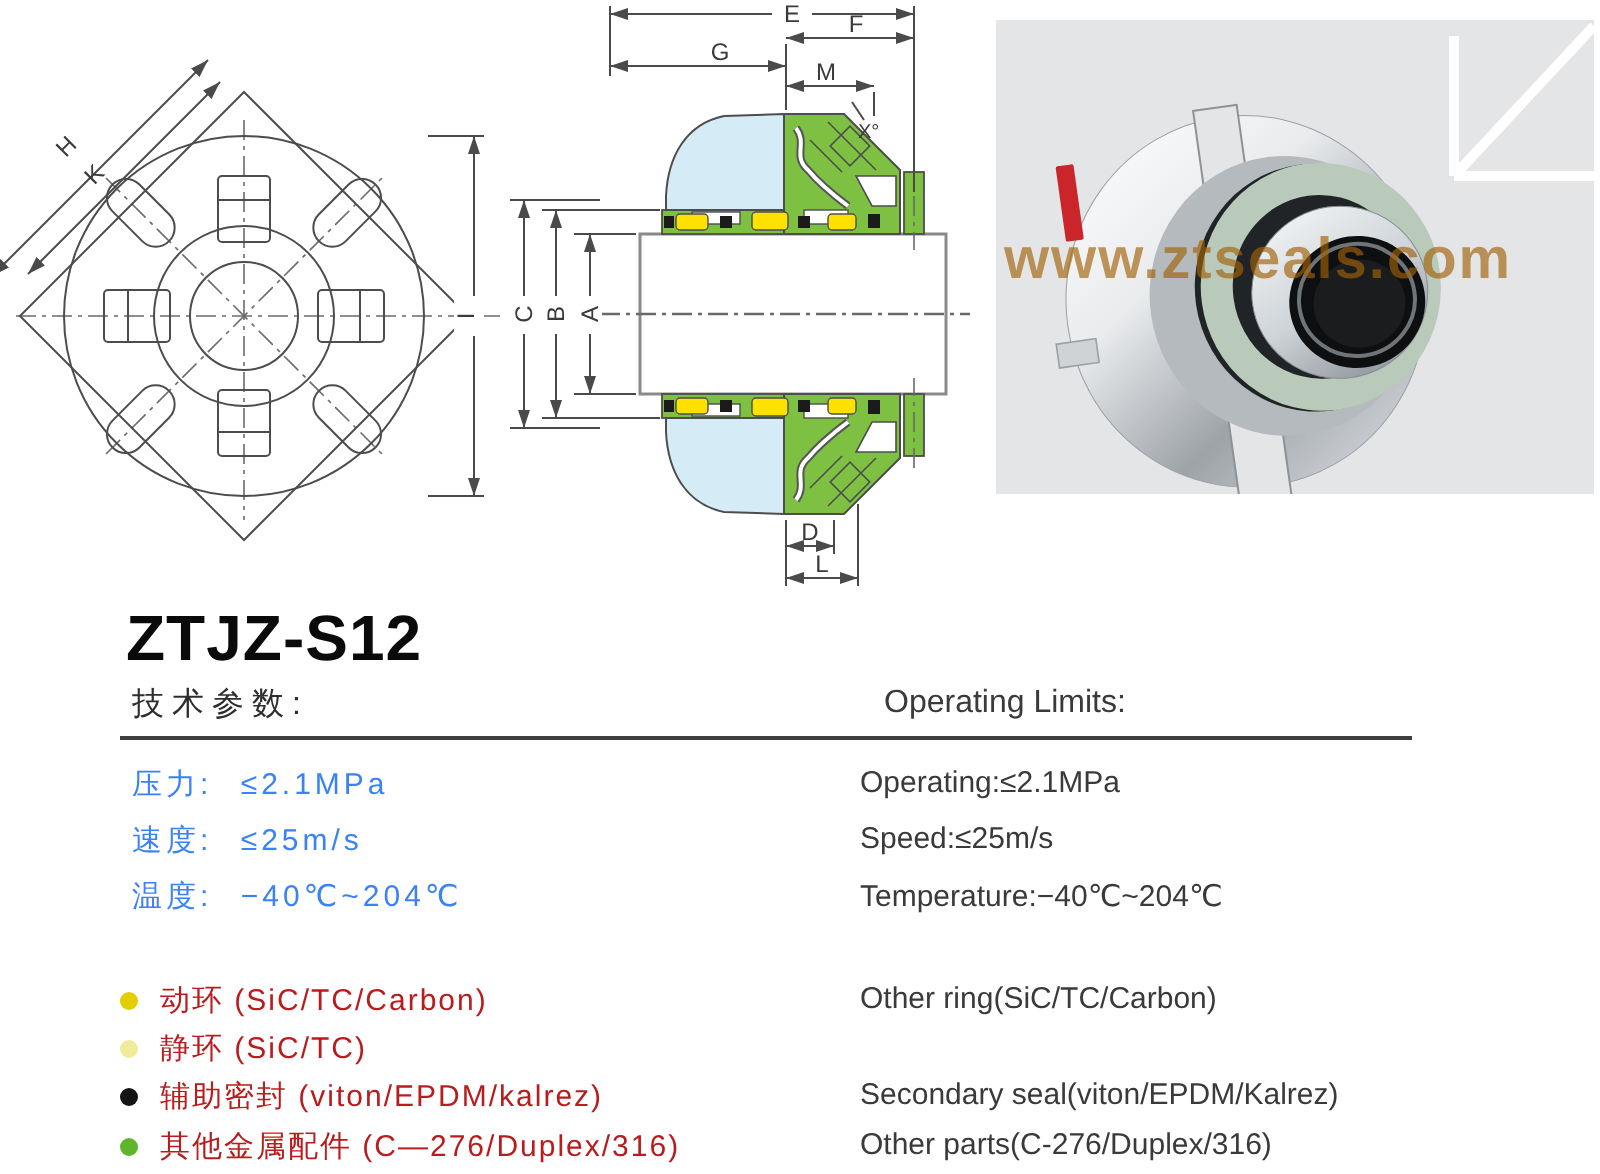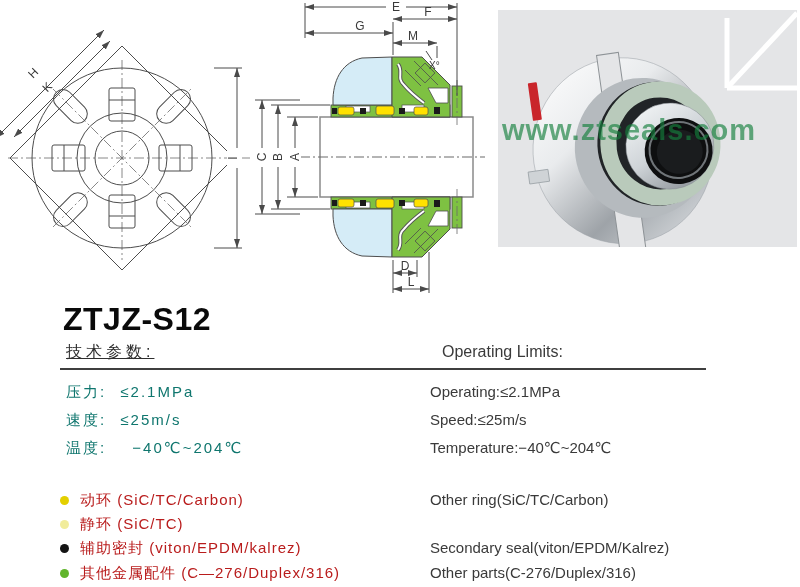--- a/index.html
+++ b/index.html
@@ -5,26 +5,26 @@
   html,body{margin:0;padding:0;background:#fff;}
   .page{position:relative;width:800px;height:587px;background:#ffffff;overflow:hidden;
         font-family:"Liberation Sans","DejaVu Sans",sans-serif;color:#303030;}
   svg{position:absolute;overflow:visible;}
   svg text{font-family:"Liberation Sans","DejaVu Sans",sans-serif;fill:#3a3a3a;font-size:12px;}
   .dim{stroke:#4a4a4a;stroke-width:1;fill:none;}
   .out{stroke:#4d4d4d;stroke-width:1;fill:none;}
   .cl{stroke:#6a6a6a;stroke-width:0.8;fill:none;stroke-dasharray:10 3 2 3;}
   .photo{position:absolute;left:498px;top:10px;width:299px;height:237px;background:#e4e5e7;overflow:hidden;}
   .watermark{position:absolute;left:4px;top:104px;width:100%;font-size:29px;font-weight:bold;
-             color:#15803d;opacity:.65;letter-spacing:1px;white-space:nowrap;}
+             color:#a16207;opacity:.65;letter-spacing:1px;white-space:nowrap;}
   .title{position:absolute;left:63px;top:301px;font-size:32px;font-weight:bold;color:#0a0a0a;letter-spacing:.5px;}
-  .cn-h{position:absolute;left:66px;top:342px;font-size:16px;letter-spacing:4px;color:#2e2e2e;text-decoration:underline;}
+  .cn-h{position:absolute;left:66px;top:342px;font-size:16px;letter-spacing:4px;color:#2e2e2e;}
   .en-h{position:absolute;left:430px;top:343px;font-size:16px;color:#3a3a3a;margin-left:12px;}
   .rule{position:absolute;left:60px;top:368px;width:646px;height:2px;background:#3f3f3f;}
-  .cn-row{position:absolute;left:66px;font-size:15px;letter-spacing:2px;color:#0f766e;}
+  .cn-row{position:absolute;left:66px;font-size:15px;letter-spacing:2px;color:#3b82f6;}
   .en-row{position:absolute;left:430px;font-size:15px;color:#3a3a3a;}
   .mat-cn{position:absolute;left:80px;font-size:15px;letter-spacing:1px;color:#b91c1c;white-space:nowrap;}
   .mat-en{position:absolute;left:430px;font-size:15px;color:#3a3a3a;white-space:nowrap;}
   .bullet{position:absolute;left:60px;width:9px;height:9px;border-radius:50%;}
 </style>
 </head>
 <body>
 
 <div class="page">
 
@@ -209,21 +209,21 @@
   <div class="cn-row" style="top:383px">
     <span>压力:</span>
     <span style="margin-left:8px">≤2.1MPa</span>
   </div>
   <div class="cn-row" style="top:411px">
     <span>速度:</span>
     <span style="margin-left:8px">≤25m/s</span>
   </div>
   <div class="cn-row" style="top:439px">
     <span>温度:</span>
-    <span style="margin-left:20px">−40℃~204℃</span>
+    <span style="margin-left:8px">−40℃~204℃</span>
   </div>
 
   <div class="en-row" style="top:383px">Operating:≤2.1MPa</div>
   <div class="en-row" style="top:411px">Speed:≤25m/s</div>
   <div class="en-row" style="top:439px">Temperature:−40℃~204℃</div>
 
   <div class="bullet" style="top: 496px; background: rgb(227, 207, 0);"></div>
   <div class="mat-cn" style="top:491px">动环 (SiC/TC/Carbon)</div>
   <div class="mat-en" style="top:491px">Other ring(SiC/TC/Carbon)</div>
 

